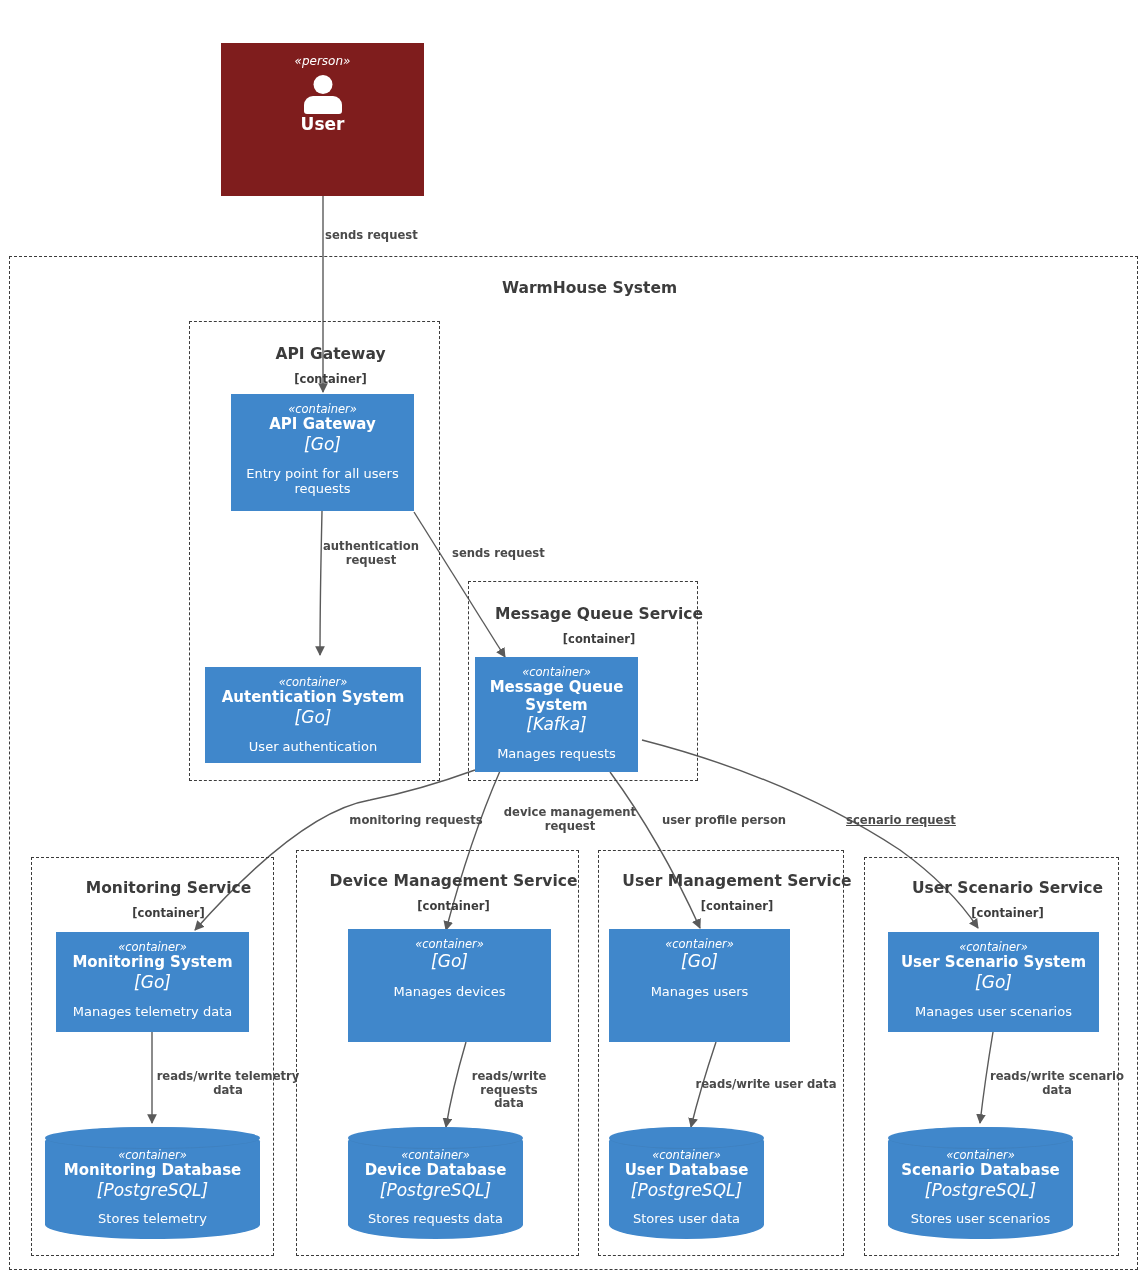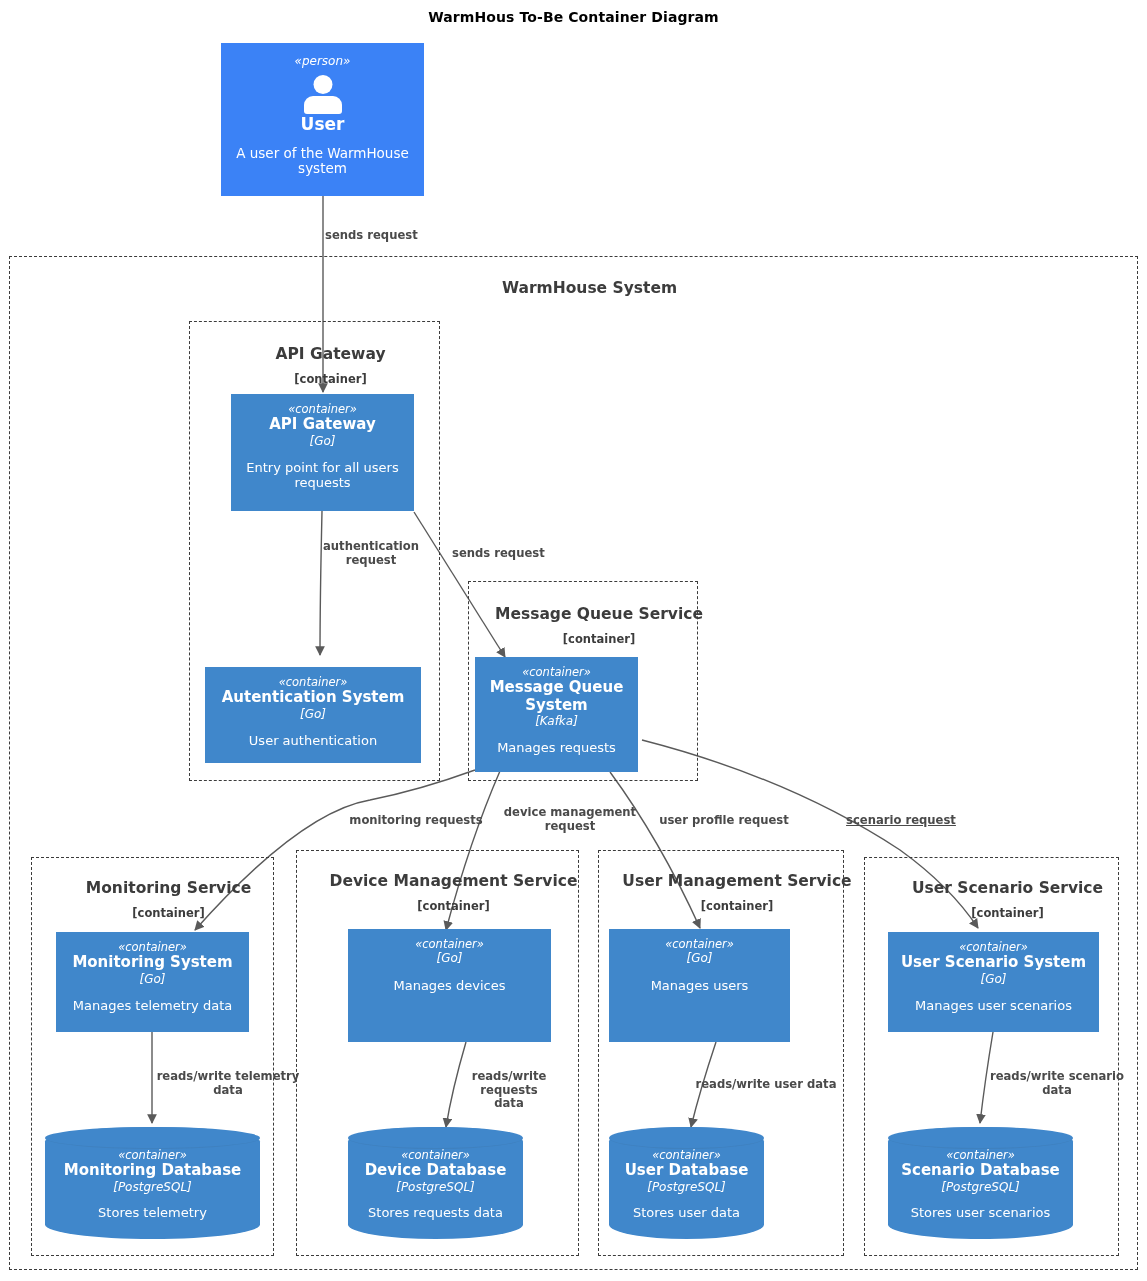--- a/index.html
+++ b/index.html
@@ -77,31 +77,31 @@
     font-size: 11.5px;
     font-style: italic;
     line-height: 1.15;
   }
   .node .nname {
     font-size: 15px;
     font-weight: bold;
     line-height: 1.16;
   }
   .node .ntech {
-    font-size: 12px;
+    font-size: 17px;
     font-style: italic;
     line-height: 1.2;
   }
   .node .ndesc {
     font-size: 13px;
     line-height: 1.18;
   }
 
   .node.person {
-    background: #3b82f6;
+    background: #7f1d1d;
     padding-top: 12px;
   }
   .node.person .stereo { font-size: 12px; }
   .node.person .nname { font-size: 17px; margin-top: 2px; }
   .node.person .ndesc { font-size: 13.5px; margin-top: 11px; padding: 0 6px; }
 
   .person-icon {
     margin-top: 6px;
     width: 42px;
     height: 38px;
@@ -182,21 +182,20 @@
     height: 1281px;
     overflow: visible;
     pointer-events: none;
   }
 </style>
 </head>
 <body>
 
 <div id="stage">
 
-  <div class="diagram-title">WarmHous To-Be Container Diagram</div>
 
   <svg class="edges" viewBox="0 0 1147 1281">
     <defs>
       <marker id="arrow" viewBox="0 0 10 10" refX="9" refY="5" markerWidth="7" markerHeight="7" orient="auto-start-reverse">
         <path d="M 0 0 L 10 5 L 0 10 z" fill="#5a5a5a"></path>
       </marker>
     </defs>
     <g fill="none" stroke="#5a5a5a" stroke-width="1.4" marker-end="url(#arrow)">
       <path d="M 323,196 L 323,392"></path>
       <path d="M 322,511 Q 320,600 320,655"></path>
@@ -260,21 +259,20 @@
     </div>
   </div>
 
   <div class="node person" style="left:221px; top:43px; width:203px; height:153px;">
     <span class="stereo">«person»</span>
     <div class="person-icon">
       <span class="head"></span>
       <span class="body"></span>
     </div>
     <span class="nname">User</span>
-    <span class="ndesc">A user of the WarmHouse system</span>
   </div>
 
   <div class="node container-box" style="left:231px; top:394px; width:183px; height:117px;">
     <span class="stereo">«container»</span>
     <span class="nname">API Gateway</span>
     <span class="ntech">[Go]</span>
     <span class="ndesc">Entry point for all users requests</span>
   </div>
 
   <div class="node container-box" style="left:205px; top:667px; width:216px; height:96px;">
@@ -366,21 +364,21 @@
   <div class="edge-label" style="left:315px; top:540px; width:112px;">authentication
 request</div>
 
   <div class="edge-label lal" style="left:452px; top:547px; width:140px;">sends request</div>
 
   <div class="edge-label" style="left:348px; top:814px; width:136px;">monitoring requests</div>
 
   <div class="edge-label" style="left:496px; top:806px; width:148px;">device management
 request</div>
 
-  <div class="edge-label" style="left:656px; top:814px; width:136px;">user profile request</div>
+  <div class="edge-label" style="left:656px; top:814px; width:136px;">user profile person</div>
 
   <div class="edge-label" style="left:845px; top:814px; width:112px;text-decoration:underline;">scenario request</div>
 
   <div class="edge-label" style="left:152px; top:1070px; width:152px;">reads/write telemetry
 data</div>
 
   <div class="edge-label" style="left:442px; top:1070px; width:134px;">reads/write requests
 data</div>
 
   <div class="edge-label" style="left:692px; top:1078px; width:148px;">reads/write user data</div>

